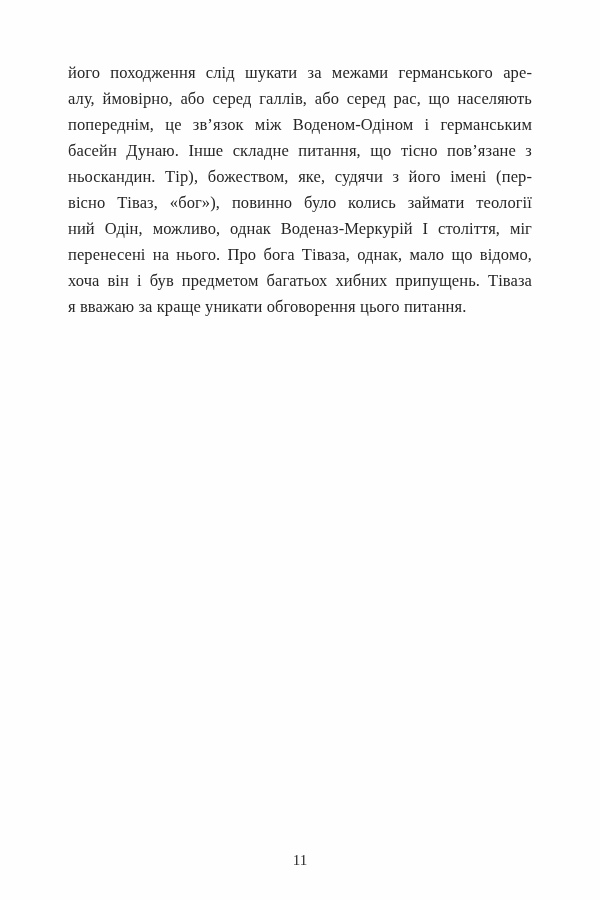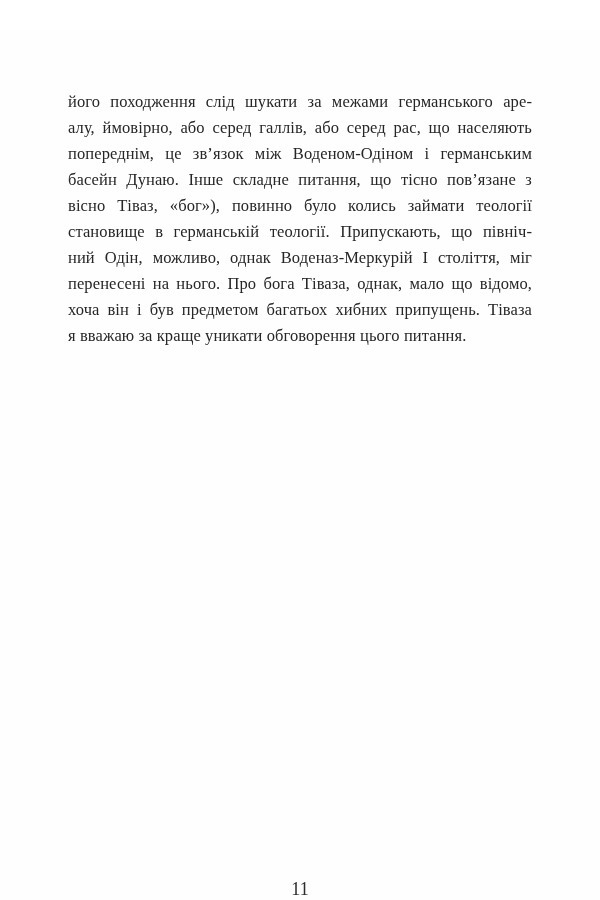--- a/index.html
+++ b/index.html
@@ -12,21 +12,20 @@
     background: #ffffff;
     position: relative;
     font-family: "Liberation Serif", "DejaVu Serif", serif;
     color: #262626;
     overflow: hidden;
   }
   .page {
     position: absolute;
     inset: 0;
     background: #fefefe;
-    margin-top: 29px;
   }
   .text-block {
     position: absolute;
     top: 60px;
     left: 68px;
     width: 464px;
   }
   .line {
     font-size: 16.5px;
     line-height: 26px;
@@ -38,37 +37,37 @@
   }
   .line.last {
     text-align-last: left;
   }
   .page-number {
     position: absolute;
     top: 850px;
     left: 0;
     width: 600px;
     text-align: center;
-    font-size: 18px;
+    font-size: 15px;
     line-height: 20px;
     color: #2b2b2b;
   }
 </style>
 </head>
 <body>
 
 <div class="page">
 
   <div class="text-block">
       <div class="line">його походження слід шукати за межами германського аре-</div>
       <div class="line">алу, ймовірно, або серед галлів, або серед рас, що населяють</div>
       <div class="line">попереднім,  це зв’язок між Воденом-Одіном і германським</div>
       <div class="line">басейн Дунаю. Інше складне питання, що тісно пов’язане з</div>
+      <div class="line">ньоскандин. Тір), божеством, яке, судячи з його імені (пер-</div>
       <div class="line">вісно Тіваз, «бог»), повинно було колись займати теології</div>
-      <div class="line">становище в германській теології. Припускають, що північ-</div>
       <div class="line">ний Одін, можливо, однак Воденаз-Меркурій І століття, міг</div>
       <div class="line">перенесені на нього. Про бога Тіваза, однак, мало що відомо,</div>
       <div class="line">хоча він і був предметом багатьох хибних припущень. Тіваза</div>
       <div class="line last">я вважаю за краще уникати обговорення цього питання.</div>
     </div>
 
   <div class="page-number">11</div>
 
 </div>
 

